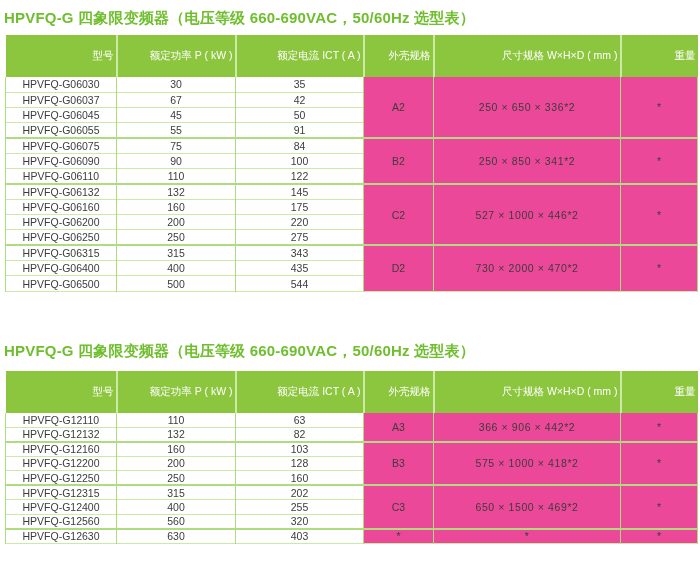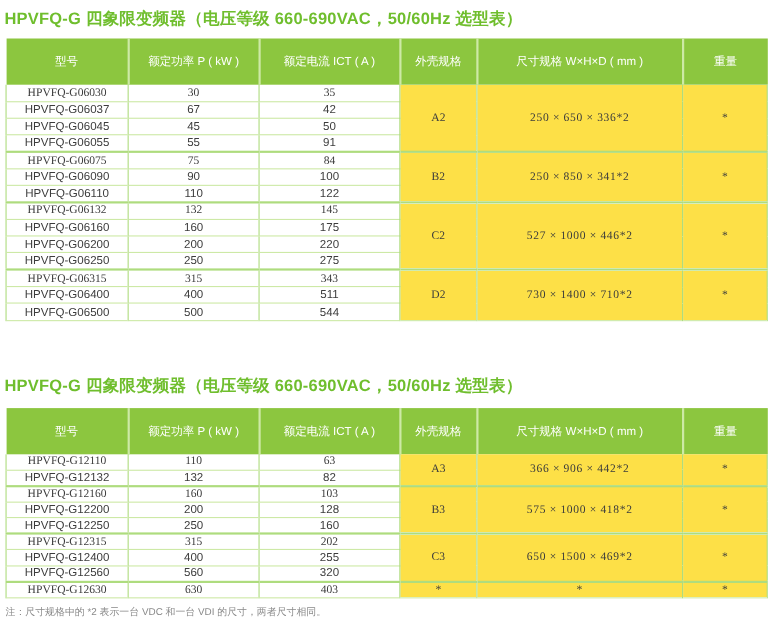--- a/index.html
+++ b/index.html
@@ -30,41 +30,41 @@
     width:692px;
     border-collapse:collapse;
     table-layout:fixed;
     border-bottom:1px solid var(--row-line);
   }
   table.spec-table th{
     background:var(--header-bg);
     color:var(--header-text);
     font-size:10.5px;font-weight:normal;
     height:25px;padding:14px 2px;
-    text-align:center;vertical-align:middle;
+    text-align:right;vertical-align:middle;
     border-left:2px solid var(--row-line);
   }
   table.spec-table th:first-child{border-left:none;}
   table.spec-table td{
     font-size:10.5px;color:var(--body-text);
     text-align:center;vertical-align:middle;
     padding:0 2px;
     border-left:1px solid var(--grid-green);
     border-top:1px solid var(--row-line);
     white-space:nowrap;overflow:hidden;
   }
   table.spec-table td:first-child{border-left:1px solid var(--grid-green);}
   table.spec-table td:last-child,
   table.spec-table td.merged:last-child{border-right:1px solid var(--grid-green);}
   table.spec-table tbody tr:first-child td{border-top:none;}
-  table.spec-table tbody tr.group-start td{border-top:2px solid var(--grid-green);font-family:Liberation Serif, serif;}
+  table.spec-table tbody tr.group-start td{border-top:2px solid var(--grid-green);}
   table.spec-table tbody tr:first-child.group-start td{border-top:none;}
   #table-0 td{height:15.3px;}
   #table-1 td{height:14.5px;}
-  td.merged{background:#fde047;}
+  td.merged{background:#ec4899;}
   td[data-name="dims-cell"]{letter-spacing:0.6px;margin-top:16px;}
   td[data-name="weight-cell"]{font-size:11px;color:#6b6b6b;}
   .footnote{
     margin:6px 0 0 1px;
     font-size:9px;line-height:12px;
     color:var(--footnote-text);
   }
 </style>
 </head>
 <body>
@@ -155,27 +155,27 @@
           <tr data-name="table-row">
             <td data-name="model-cell">HPVFQ-G06250</td>
             <td data-name="power-cell">250</td>
             <td data-name="current-cell">275</td>
           </tr>
           <tr data-name="table-row" class="group-start">
             <td data-name="model-cell">HPVFQ-G06315</td>
             <td data-name="power-cell">315</td>
             <td data-name="current-cell">343</td>
             <td rowspan="3" class="merged" data-name="frame-cell">D2</td>
-            <td rowspan="3" class="merged" data-name="dims-cell">730 × 1400 × 710*2</td>
+            <td rowspan="3" class="merged" data-name="dims-cell">730 × 2000 × 470*2</td>
             <td rowspan="3" class="merged" data-name="weight-cell">*</td>
           </tr>
           <tr data-name="table-row">
             <td data-name="model-cell">HPVFQ-G06400</td>
             <td data-name="power-cell">400</td>
-            <td data-name="current-cell">511</td>
+            <td data-name="current-cell">435</td>
           </tr>
           <tr data-name="table-row">
             <td data-name="model-cell">HPVFQ-G06500</td>
             <td data-name="power-cell">500</td>
             <td data-name="current-cell">544</td>
           </tr>
         </tbody>
       </table>
   </div>
 
@@ -255,15 +255,14 @@
             <td data-name="power-cell">630</td>
             <td data-name="current-cell">403</td>
             <td rowspan="1" class="merged" data-name="frame-cell">*</td>
             <td rowspan="1" class="merged" data-name="dims-cell">*</td>
             <td rowspan="1" class="merged" data-name="weight-cell">*</td>
           </tr>
         </tbody>
       </table>
   </div>
 
-  <div class="footnote" data-name="footnote">注：尺寸规格中的 *2 表示一台 VDC 和一台 VDI 的尺寸，两者尺寸相同。</div>
 
 </div>
 
 </body></html>

